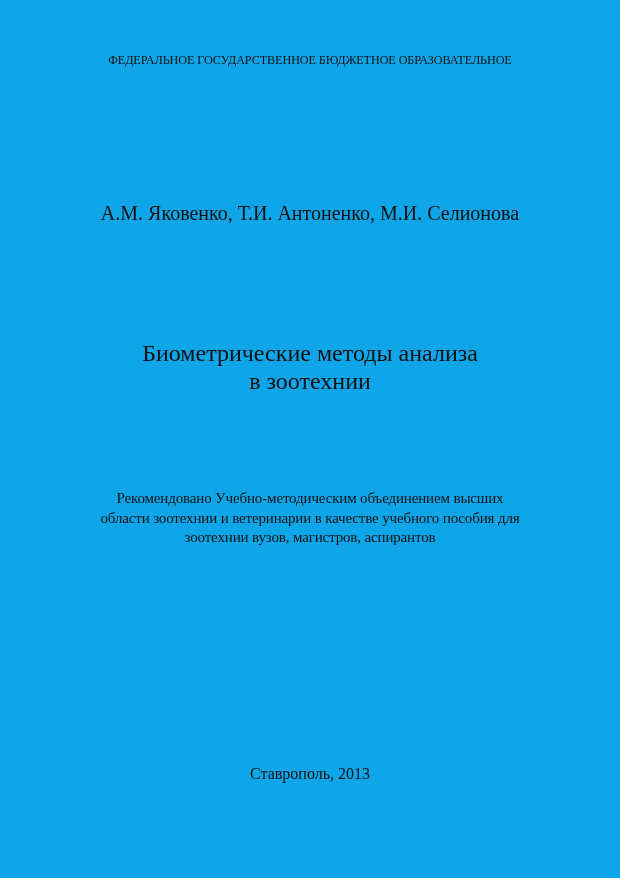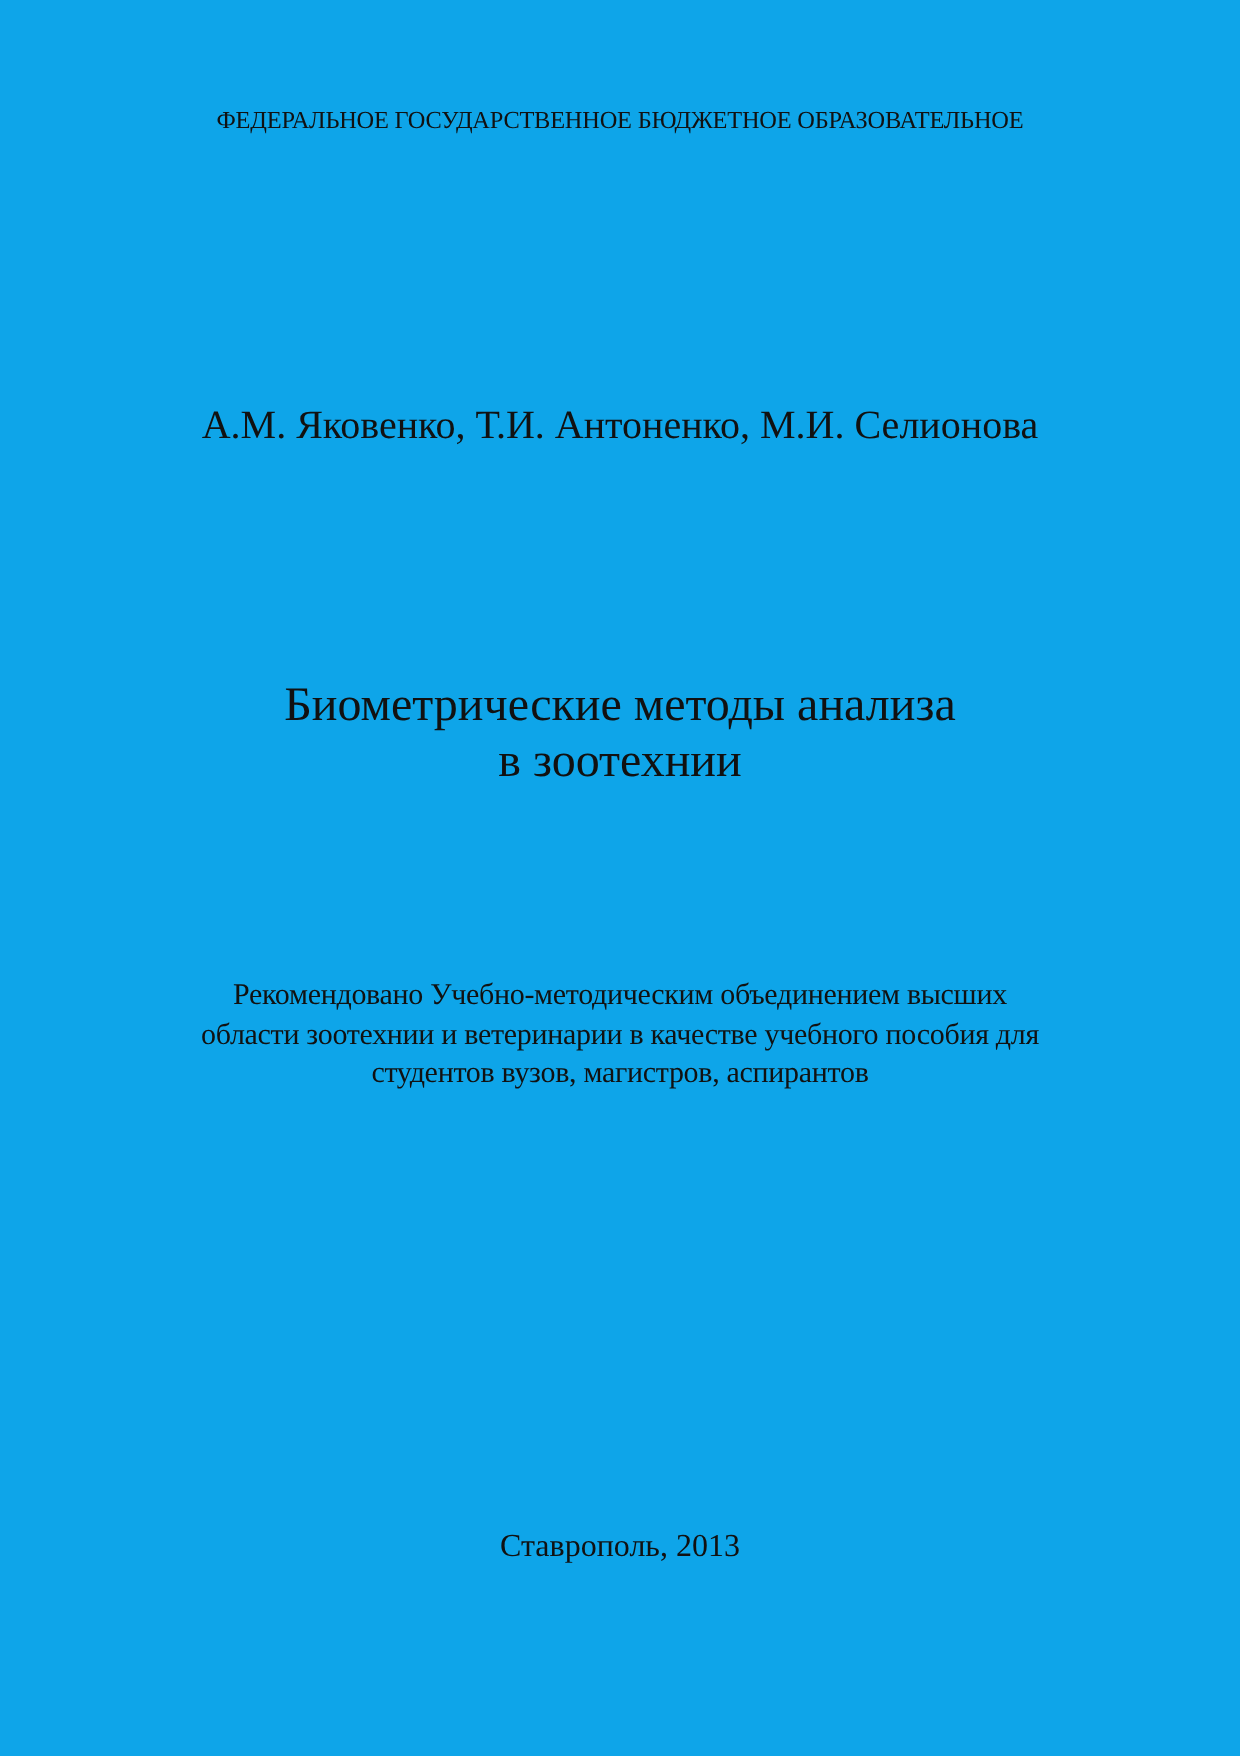--- a/index.html
+++ b/index.html
@@ -72,18 +72,18 @@
   <div class="block authors">А.М. Яковенко, Т.И. Антоненко, М.И. Селионова</div>
 
   <div class="block title">
     <span class="line">Биометрические методы анализа</span>
     <span class="line">в зоотехнии</span>
   </div>
 
   <div class="block recommendation">
     <span class="line">Рекомендовано Учебно-методическим объединением высших</span>
     <span class="line">области зоотехнии и ветеринарии в качестве учебного пособия для</span>
-    <span class="line">студентов вузов, магистров, аспирантов</span>
+    <span class="line">зоотехнии вузов, магистров, аспирантов</span>
   </div>
 
   <div class="block footer">Ставрополь, 2013</div>
 
 </div>
 
 </body></html>

